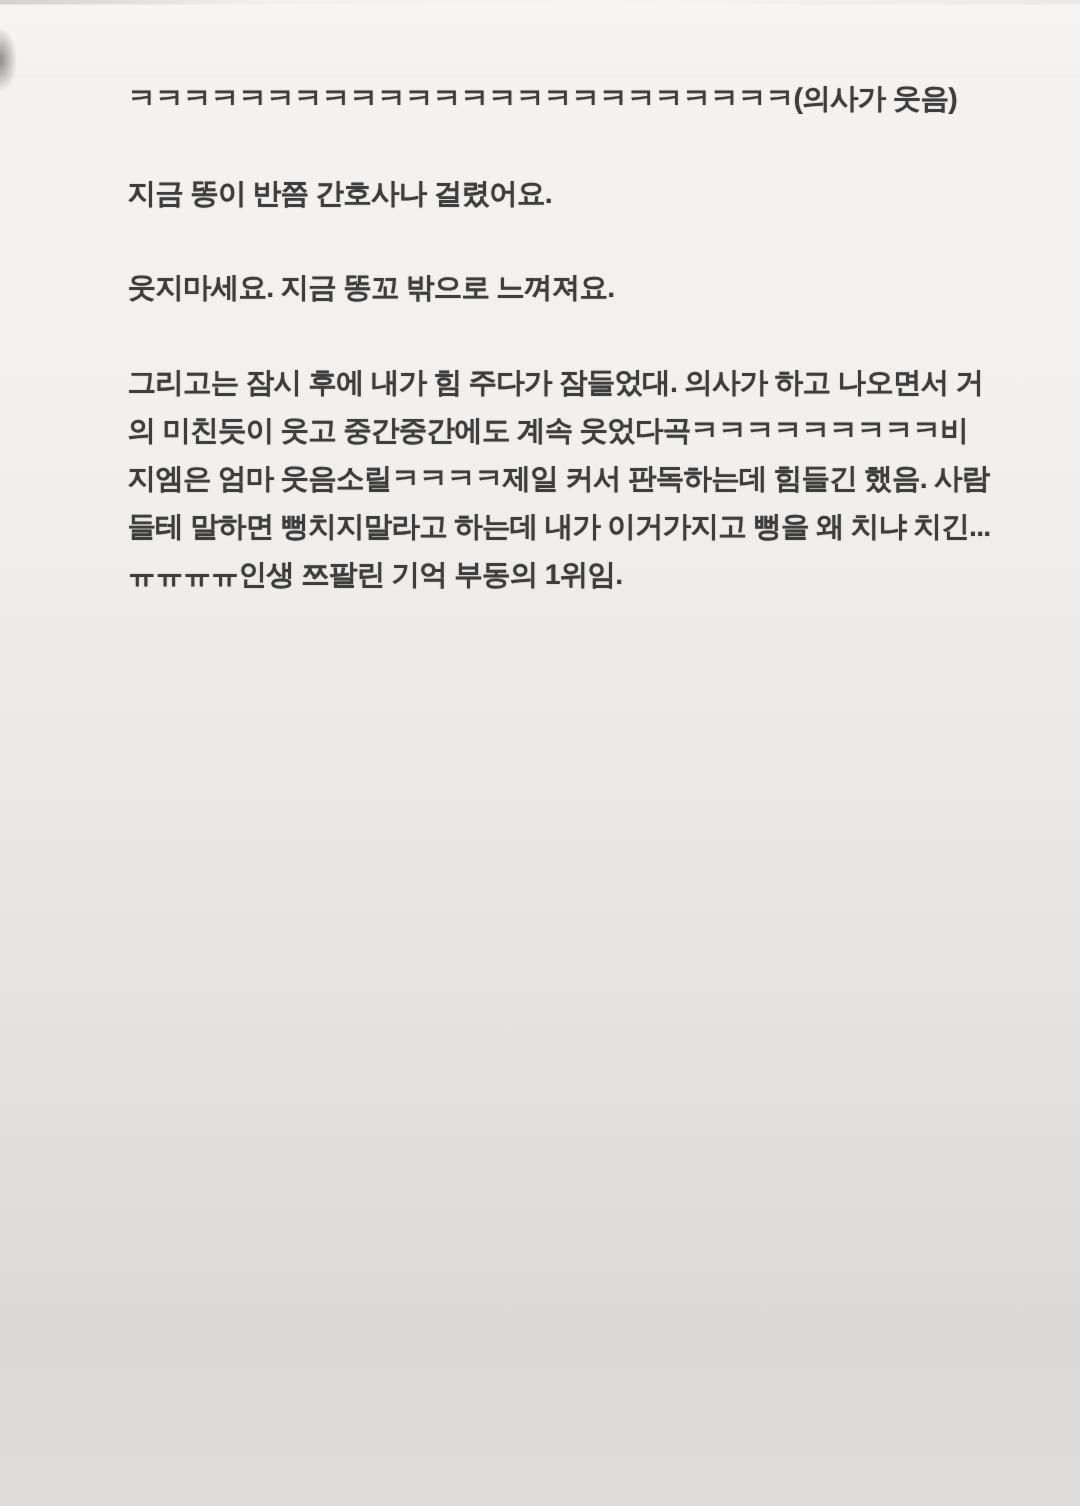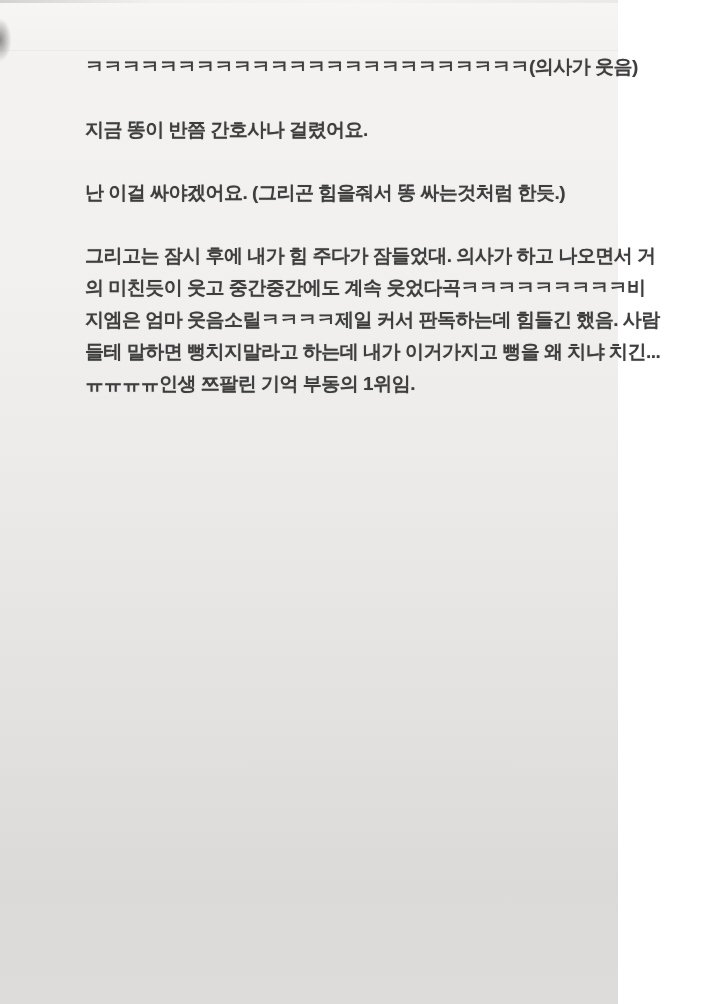--- a/index.html
+++ b/index.html
@@ -7,30 +7,29 @@
     padding: 0;
   }
   body {
     width: 720px;
     height: 1004px;
     overflow: hidden;
     font-family: "Liberation Sans", "DejaVu Sans", sans-serif;
   }
   .screen {
     position: relative;
-    width: 584px;
+    width: 720px;
     height: 1004px;
     background: linear-gradient(180deg,
       #f4f3f1 0%,
       #f1f0ee 30%,
       #eae9e8 52%,
       #e2e1e0 72%,
       #dbdad9 88%,
       #dddcdb 100%);
-    padding-left: 34px;
   }
   .top-band {
     position: absolute;
     top: 0; left: 0; right: 0;
     height: 50px;
     background: linear-gradient(180deg, #f7f6f4, #f3f2f0);
     border-bottom: 1px solid rgba(0,0,0,0.045);
   }
   .top-edge-shadow {
     position: absolute;
@@ -72,16 +71,16 @@
 </head>
 <body>
 
 <div class="screen">
   <div class="top-band"></div>
   <div class="top-edge-shadow"></div>
   <div class="corner-shadow"></div>
   <div class="text-column" id="transcript">
       <div class="block"><span>ㅋㅋㅋㅋㅋㅋㅋㅋㅋㅋㅋㅋㅋㅋㅋㅋㅋㅋㅋㅋㅋㅋㅋㅋ(의사가 웃음)</span></div>
       <div class="block"><span>지금 똥이 반쯤 간호사나 걸렸어요.</span></div>
-      <div class="block"><span>난 이걸 싸야겠어요. (그리곤 힘을줘서 똥 싸는것처럼 한듯.)</span></div>
+      <div class="block"><span>웃지마세요. 지금 똥꼬 밖으로 느껴져요.</span></div>
       <div class="block"><span>그리고는 잠시 후에 내가 힘 주다가 잠들었대. 의사가 하고 나오면서 거의 미친듯이 웃고 중간중간에도 계속 웃었다곡ㅋㅋㅋㅋㅋㅋㅋㅋㅋ비지엠은 엄마 웃음소릴ㅋㅋㅋㅋ제일 커서 판독하는데 힘들긴 했음. 사람들테 말하면 뻥치지말라고 하는데 내가 이거가지고 뻥을 왜 치냐 치긴...ㅠㅠㅠㅠ인생 쯔팔린 기억 부동의 1위임.</span></div>
     </div>
 </div>
 
 </body></html>

